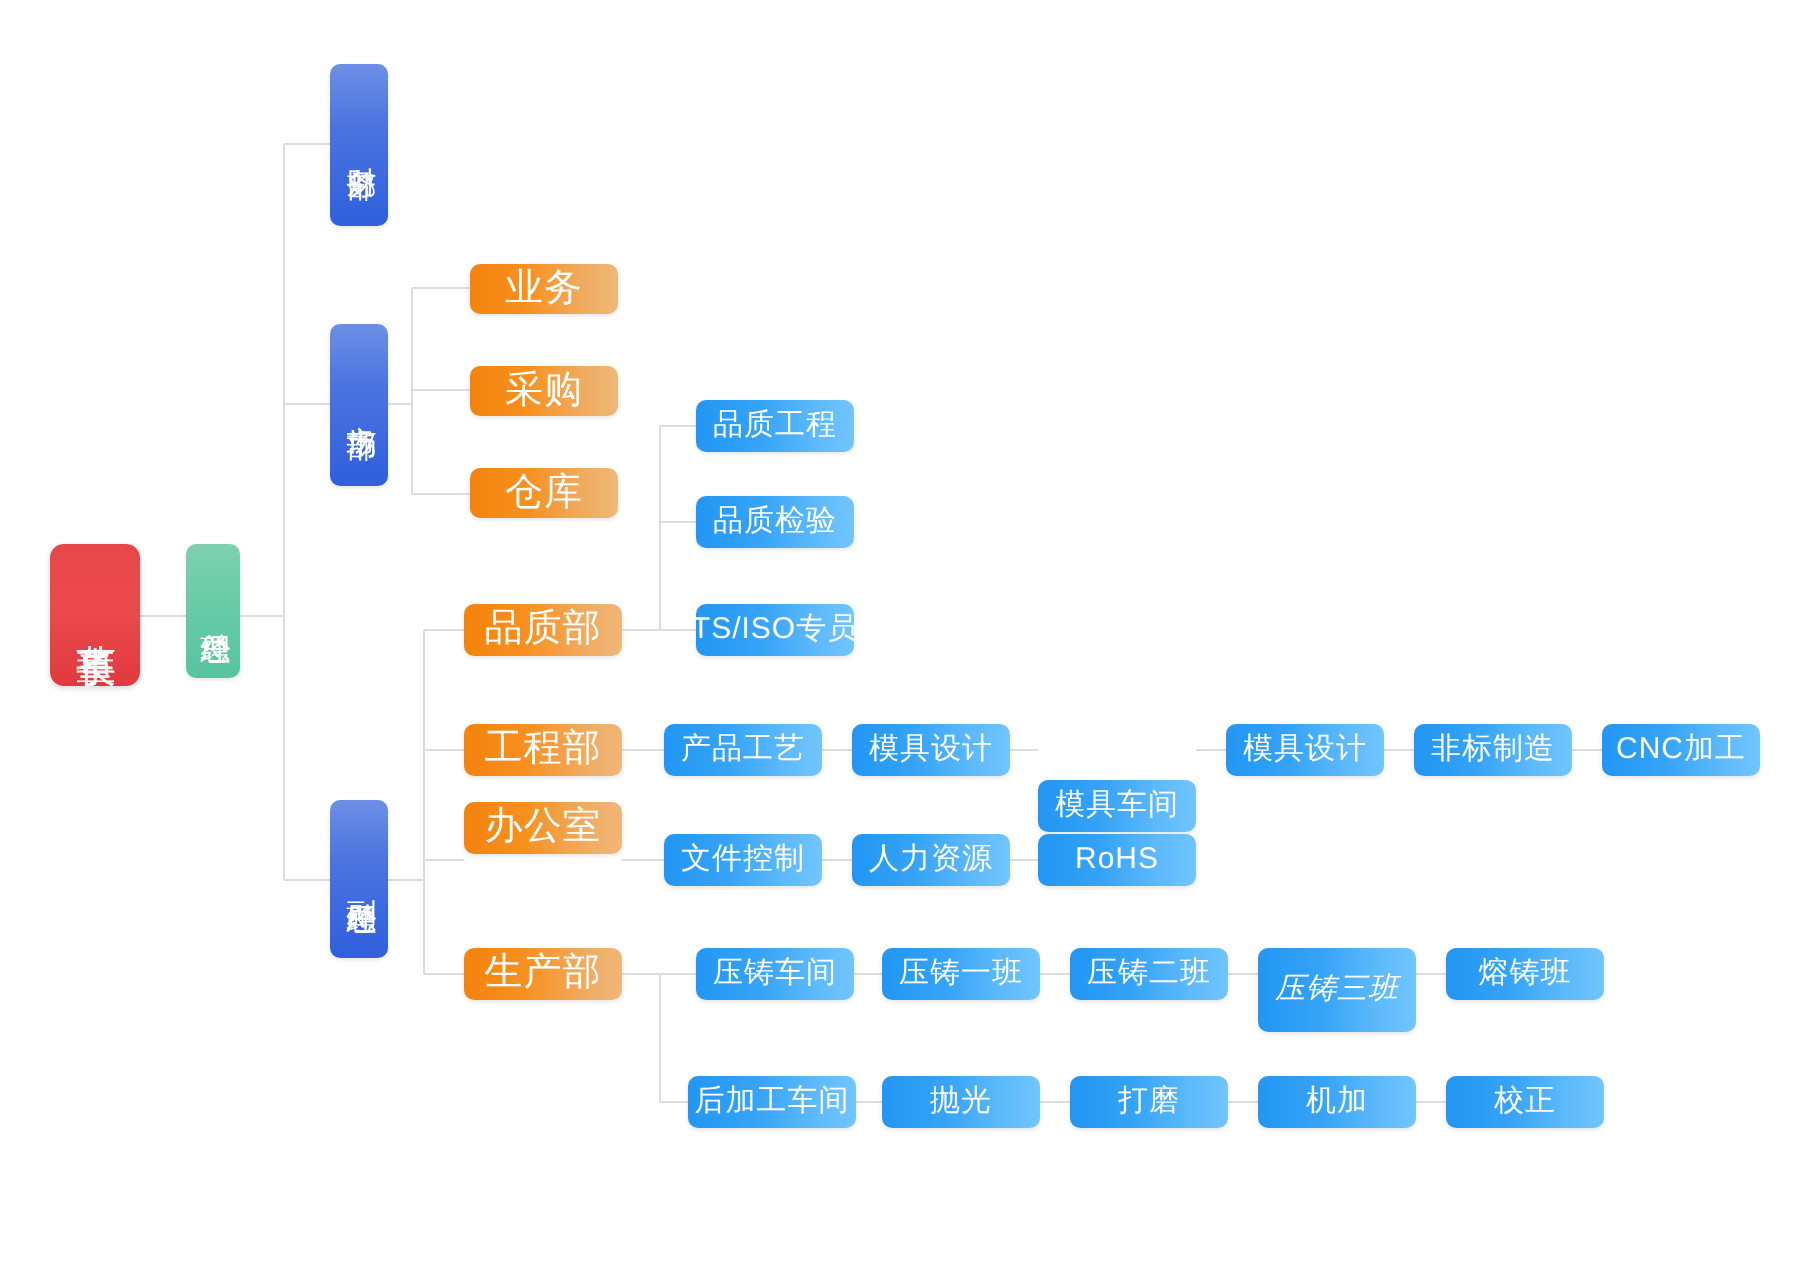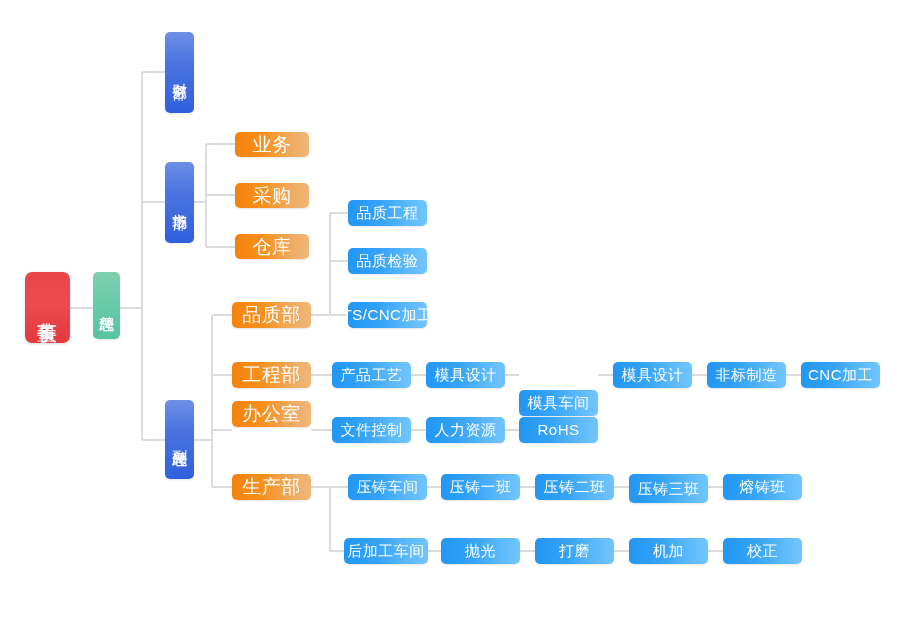--- a/index.html
+++ b/index.html
@@ -145,37 +145,37 @@
   <div class="node blue-deep vertical" style="left: 165px; top: 162px; width: 29px; height: 81px;">市场部</div>
   <div class="node blue-deep vertical" style="left: 165px; top: 400px; width: 29px; height: 79px;">副总经理</div>
 
   <div id="dynamic-nodes">
       <div class="node orange" style="left: 235px; top: 132px; width: 74px; height: 25px;">业务</div>
       <div class="node orange" style="left: 235px; top: 183px; width: 74px; height: 25px;">采购</div>
       <div class="node orange" style="left: 235px; top: 234px; width: 74px; height: 25px;">仓库</div>
       <div class="node orange" style="left: 232px; top: 302px; width: 79px; height: 26px;">品质部</div>
       <div class="node lightblue" style="left: 348px; top: 200px; width: 79px; height: 26px;">品质工程</div>
       <div class="node lightblue" style="left: 348px; top: 248px; width: 79px; height: 26px;">品质检验</div>
-      <div class="node lightblue" style="left: 348px; top: 302px; width: 79px; height: 26px;">TS/CNC加工</div>
+      <div class="node lightblue" style="left: 348px; top: 302px; width: 79px; height: 26px;">TS/ISO专员</div>
       <div class="node orange" style="left: 232px; top: 362px; width: 79px; height: 26px;">工程部</div>
       <div class="node lightblue" style="left: 332px; top: 362px; width: 79px; height: 26px;">产品工艺</div>
       <div class="node lightblue" style="left: 426px; top: 362px; width: 79px; height: 26px;">模具设计</div>
       <div class="node lightblue" style="left: 519px; top: 362px; width: 79px; height: 26px; margin-top: 28px;">模具车间</div>
       <div class="node lightblue" style="left: 613px; top: 362px; width: 79px; height: 26px;">模具设计</div>
       <div class="node lightblue" style="left: 707px; top: 362px; width: 79px; height: 26px;">非标制造</div>
       <div class="node lightblue" style="left: 801px; top: 362px; width: 79px; height: 26px;">CNC加工</div>
       <div class="node orange" style="left: 232px; top: 401px; width: 79px; height: 26px; text-align: right;">办公室</div>
       <div class="node lightblue" style="left: 332px; top: 417px; width: 79px; height: 26px;">文件控制</div>
       <div class="node lightblue" style="left: 426px; top: 417px; width: 79px; height: 26px;">人力资源</div>
       <div class="node lightblue" style="left: 519px; top: 417px; width: 79px; height: 26px;">RoHS</div>
       <div class="node orange" style="left: 232px; top: 474px; width: 79px; height: 26px;">生产部</div>
       <div class="node lightblue" style="left: 348px; top: 474px; width: 79px; height: 26px;">压铸车间</div>
       <div class="node lightblue" style="left: 441px; top: 474px; width: 79px; height: 26px;">压铸一班</div>
       <div class="node lightblue" style="left: 535px; top: 474px; width: 79px; height: 26px; text-align: center;">压铸二班</div>
-      <div class="node lightblue" style="left: 629px; top: 474px; width: 79px; height: 29px;">压铸三班</div>
+      <div class="node lightblue" style="left: 629px; top: 474px; width: 79px; height: 42px; font-style: italic;">压铸三班</div>
       <div class="node lightblue" style="left: 723px; top: 474px; width: 79px; height: 26px;">熔铸班</div>
       <div class="node lightblue" style="left: 344px; top: 538px; width: 84px; height: 26px;">后加工车间</div>
       <div class="node lightblue" style="left: 441px; top: 538px; width: 79px; height: 26px;">抛光</div>
       <div class="node lightblue" style="left: 535px; top: 538px; width: 79px; height: 26px;">打磨</div>
       <div class="node lightblue" style="left: 629px; top: 538px; width: 79px; height: 26px;">机加</div>
       <div class="node lightblue" style="left: 723px; top: 538px; width: 79px; height: 26px;">校正</div>
     </div>
 
 </div>
 

